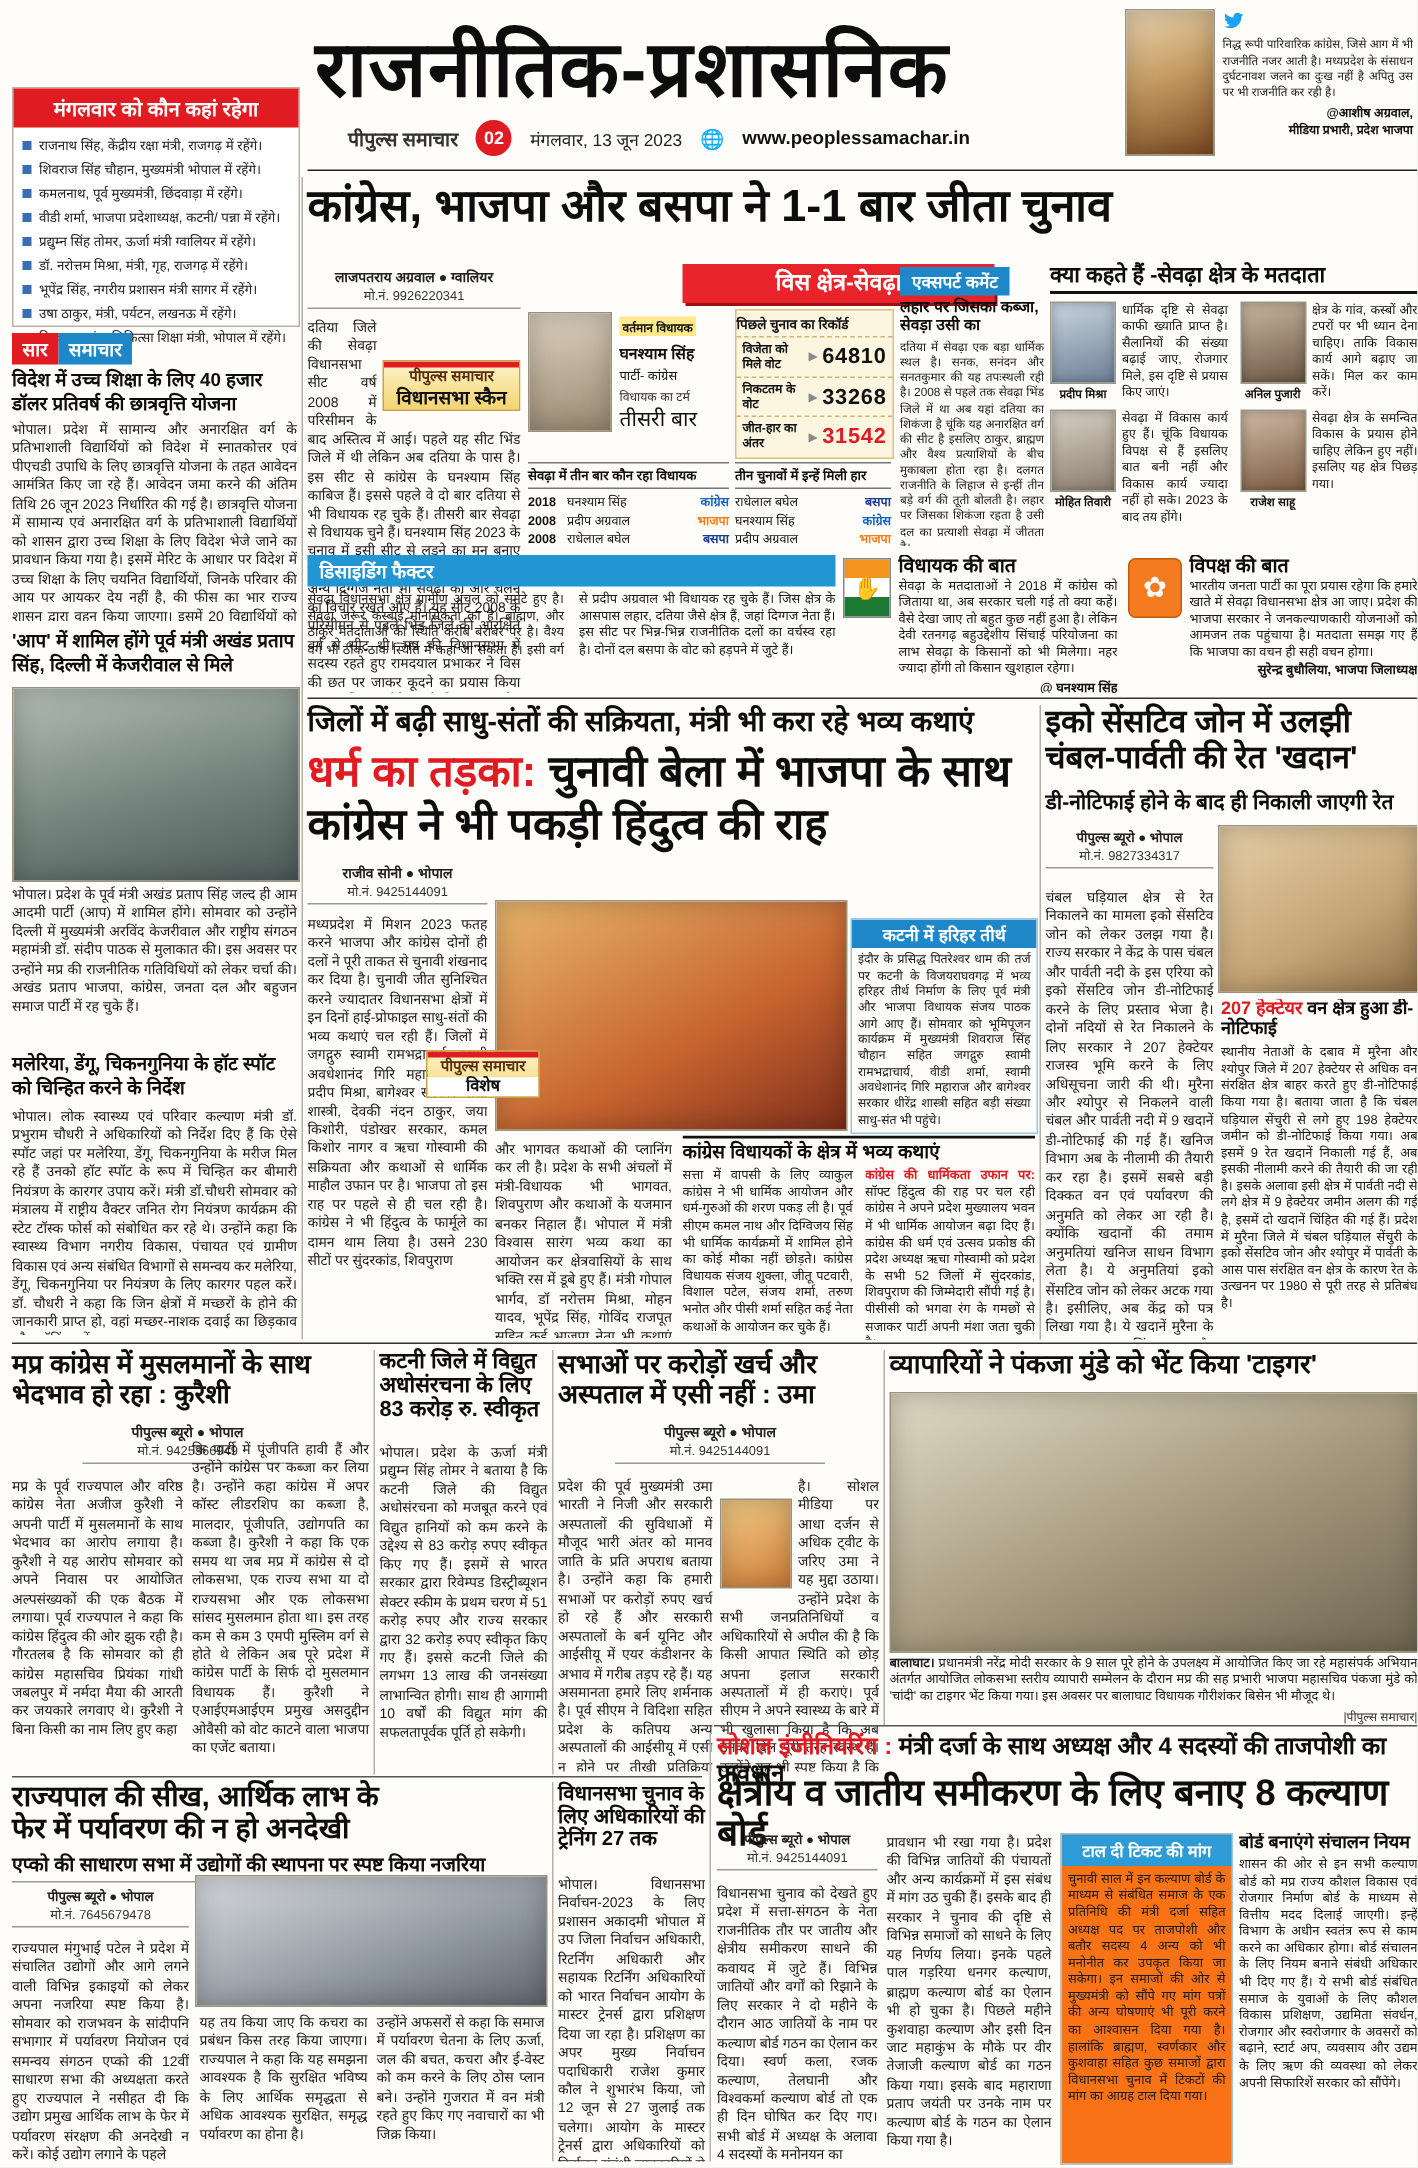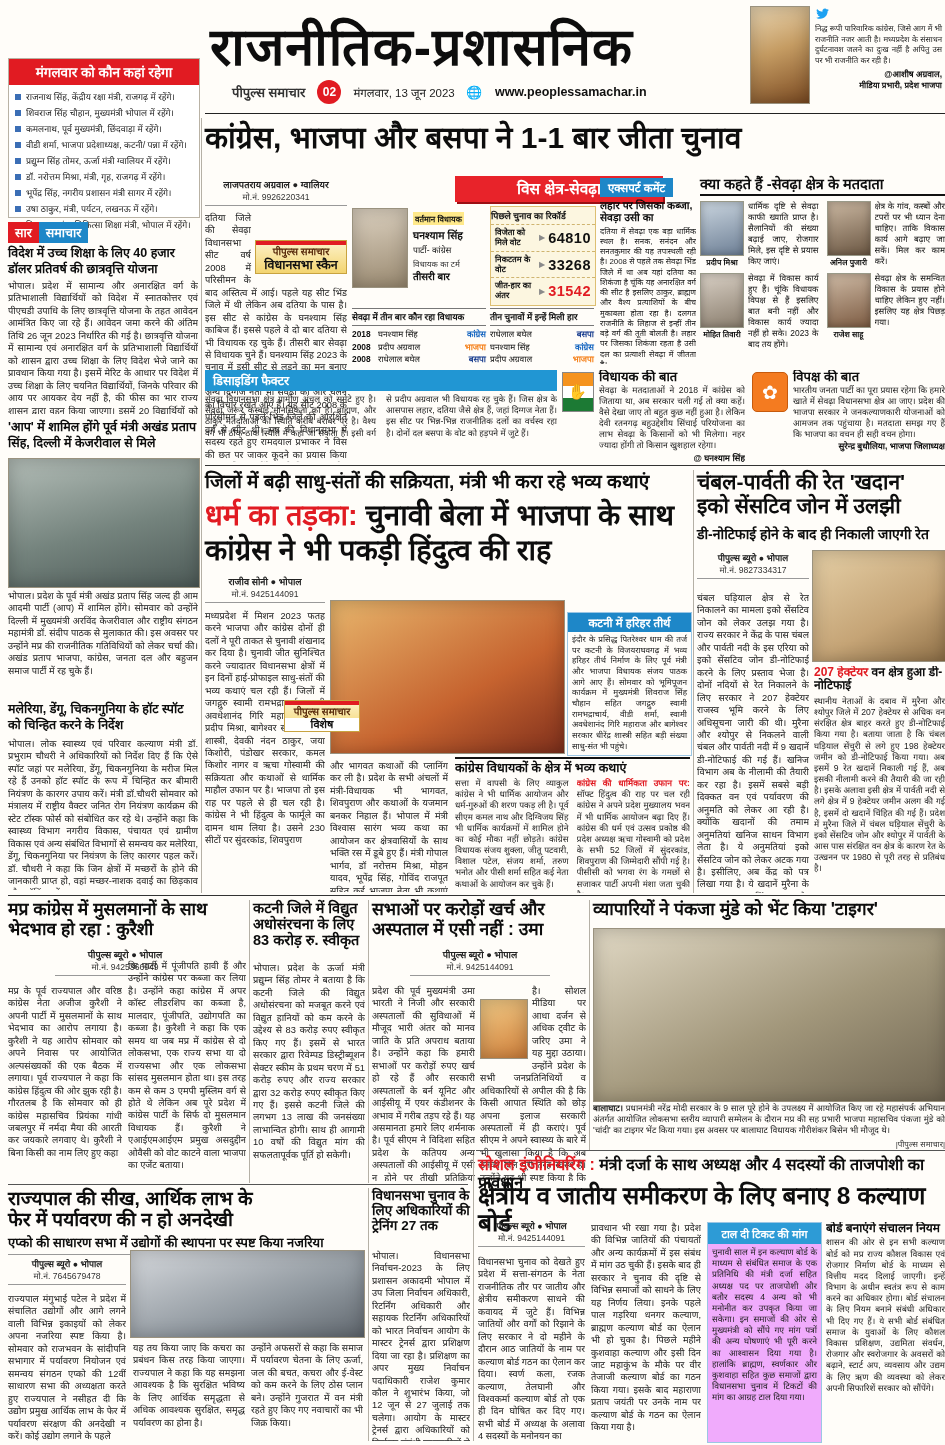--- a/index.html
+++ b/index.html
@@ -61,21 +61,21 @@
   .flagbox{width:30px;height:38px;border:1px solid #888;background:linear-gradient(180deg,#f5931f 33%,#fff 33%,#fff 66%,#1c7a34 66%);
            display:flex;align-items:center;justify-content:center;font-size:15px;color:#16407c;}
   .lotusbox{width:34px;height:38px;border-radius:5px;background:#f47b20;display:flex;align-items:center;justify-content:center;
             color:#fff;font-size:19px;border:1px solid #c65a0d;}
   .voter{display:flex;gap:4px;}
   .vph{width:42px;height:53px;flex:none;border:1px solid #998;box-shadow:inset 0 0 8px rgba(0,0,0,.3);}
   .vname{font-size:7.8px;font-weight:bold;text-align:center;margin-top:1px;}
   .vquote{font-size:8.4px;line-height:1.3;text-align:justify;overflow:hidden;}
   .katbox{border:1px solid #9cc6e4;}
   .kathead{background:#1e87c8;color:#fff;font-weight:bold;font-size:11.5px;text-align:center;padding:2px 0;}
-  .bbox{background:#f0abfc;border:1px solid #9cc6e4;}
+  .bbox{background:#f97316;border:1px solid #9cc6e4;}
   .bbhead{background:#2d9bd6;color:#fff;font-weight:bold;font-size:11px;text-align:center;padding:3px 0;}
   .credit{font-size:8px;color:#333;text-align:right;}
   .pnum{display:inline-flex;width:24px;height:24px;border-radius:50%;background:#e11b22;color:#fff;
         font-weight:bold;font-size:12px;align-items:center;justify-content:center;}
 </style>
 </head>
 <body>
 
 <div id="page">
 
@@ -146,21 +146,21 @@
 
   <div class="a ribbon" style="left:455px;top:176px;width:208px;height:26px;">विस क्षेत्र-सेवढ़ा</div>
 
   <div class="a" style="left:352px;top:208px;width:134px;height:94px;border:1px solid #c9b,solid;display:flex;gap:5px;">
     <div class="ph ph-mla" style="position:static;width:54px;height:78px;flex:none;"></div>
     <div style="flex:1;">
       <div style="font-size:8px;font-weight:bold;background:#ffe98a;padding:1px 2px;display:inline-block;">वर्तमान विधायक</div>
       <div style="font-size:10.5px;font-weight:bold;margin-top:2px;">घनश्याम सिंह</div>
       <div style="font-size:8.6px;margin-top:2px;">पार्टी- कांग्रेस</div>
       <div style="font-size:8.2px;margin-top:2px;color:#333;">विधायक का टर्म</div>
-      <div style="font-size:10px;font-weight:bold;">तीसरी बार</div>
+      <div style="font-size:14px;font-weight:normal;">तीसरी बार</div>
     </div>
   </div>
 
   <div class="a recbox" style="left:490px;top:206px;width:104px;height:98px;">
     <div class="center" style="font-size:9px;font-weight:bold;padding:2px 0;">पिछले चुनाव का रिकॉर्ड</div>
     <div class="recrow">
       <span class="lbl">विजेता को मिले वोट</span>
         <span class="arr">▶</span>
         <span class="val">64810</span>
     </div>
@@ -300,22 +300,22 @@
       <div class="bt-sm j" style="flex:1;">सत्ता में वापसी के लिए व्याकुल कांग्रेस ने भी धार्मिक आयोजन और धर्म-गुरुओं की शरण पकड़ ली है। पूर्व सीएम कमल नाथ और दिग्विजय सिंह भी धार्मिक कार्यक्रमों में शामिल होने का कोई मौका नहीं छोड़ते। कांग्रेस विधायक संजय शुक्ला, जीतू पटवारी, विशाल पटेल, संजय शर्मा, तरुण भनोत और पीसी शर्मा सहित कई नेता कथाओं के आयोजन कर चुके हैं।</div>
       <div class="bt-sm j" style="flex:1;">
         <span class="red" style="font-weight:bold;">कांग्रेस की धार्मिकता उफान पर:</span><span> सॉफ्ट हिंदुत्व की राह पर चल रही कांग्रेस ने अपने प्रदेश मुख्यालय भवन में भी धार्मिक आयोजन बढ़ा दिए हैं। कांग्रेस की धर्म एवं उत्सव प्रकोष्ठ की प्रदेश अध्यक्ष ऋचा गोस्वामी को प्रदेश के सभी 52 जिलों में सुंदरकांड, शिवपुराण की जिम्मेदारी सौंपी गई है। पीसीसी को भगवा रंग के गमछों से सजाकर पार्टी अपनी मंशा जता चुकी है।</span>
       </div>
     </div>
   </div>
 
   <div class="vr" style="left:693px;top:470px;height:423px;"></div>
 
   <div class="a hl" style="left:697px;top:470px;width:248px;font-size:21px;">
-    <div>चंबल-पार्वती की रेत 'खदान'</div>
-      <div>इको सेंसटिव जोन में उलझी</div>
+    <div>इको सेंसटिव जोन में उलझी</div>
+      <div>चंबल-पार्वती की रेत 'खदान'</div>
   </div>
   <div class="a hl" style="left:697px;top:527px;width:248px;font-size:14px;">डी-नोटिफाई होने के बाद ही निकाली जाएगी रेत</div>
   <div class="a" style="left:697px;top:552px;width:112px;">
     <div class="byline" style="font-size:8.8px;">पीपुल्स ब्यूरो ● भोपाल</div>
     <div class="phone">मो.नं. 9827334317</div>
   </div>
   <div class="ph ph-sand" style="left:812px;top:550px;width:133px;height:110px;"></div>
   <div class="a bt j" style="left:697px;top:592px;width:112px;height:301px;">चंबल घड़ियाल क्षेत्र से रेत निकालने का मामला इको सेंसटिव जोन को लेकर उलझ गया है। राज्य सरकार ने केंद्र के पास चंबल और पार्वती नदी के इस एरिया को इको सेंसटिव जोन डी-नोटिफाई करने के लिए प्रस्ताव भेजा है। दोनों नदियों से रेत निकालने के लिए सरकार ने 207 हेक्टेयर राजस्व भूमि करने के लिए अधिसूचना जारी की थी। मुरैना और श्योपुर से निकलने वाली चंबल और पार्वती नदी में 9 खदानें डी-नोटिफाई की गई हैं। खनिज विभाग अब के नीलामी की तैयारी कर रहा है। इसमें सबसे बड़ी दिक्कत वन एवं पर्यावरण की अनुमति को लेकर आ रही है। क्योंकि खदानों की तमाम अनुमतियां खनिज साधन विभाग लेता है। ये अनुमतियां इको सेंसटिव जोन को लेकर अटक गया है। इसीलिए, अब केंद्र को पत्र लिखा गया है। ये खदानें मुरैना के रामघाट, बरबा सिंह घाट और श्योपुर जिले के बड़ोदिया घाट में हैं। इन तीनों खदानों से 28 लाख घन मीटर रेत की अनुमानित क्षमता तय की गई है।</div>
   <div class="a" style="left:814px;top:666px;width:131px;height:227px;overflow:hidden;">
     <div class="hl" style="font-size:12px;"><span class="red">207 हेक्टेयर</span><span> वन क्षेत्र हुआ डी-नोटिफाई</span></div>

